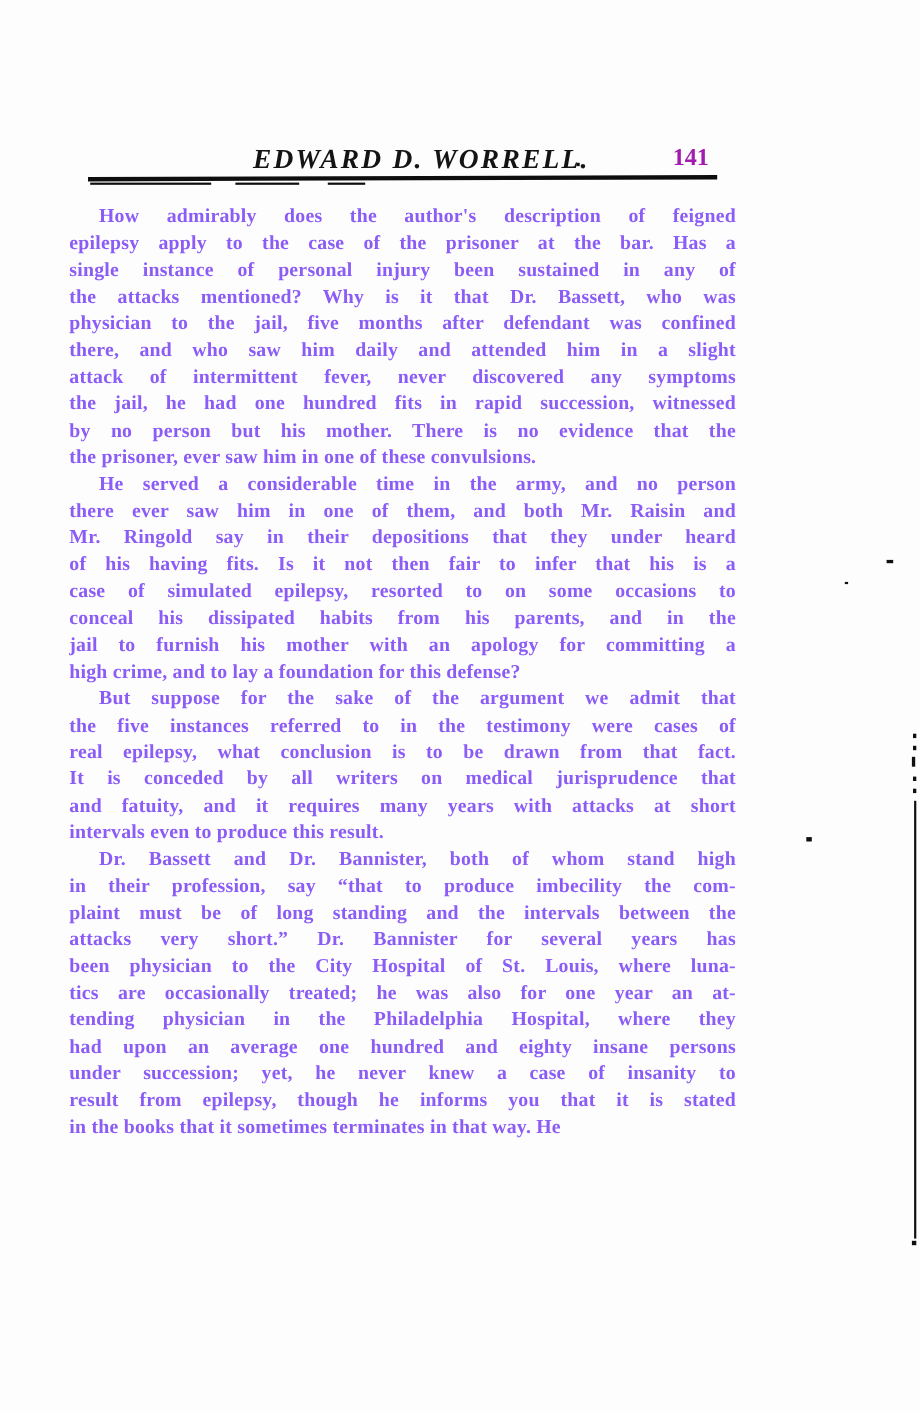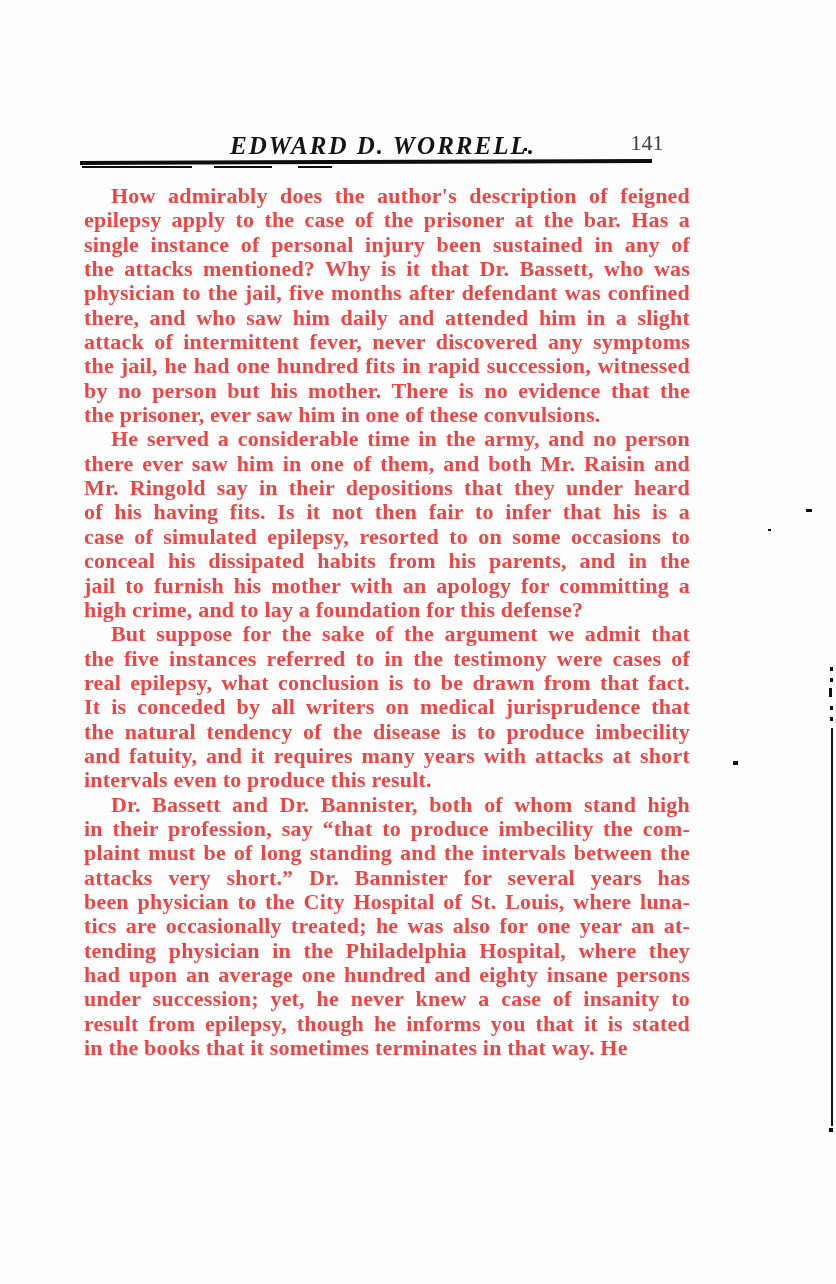--- a/index.html
+++ b/index.html
@@ -13,40 +13,40 @@
   }
   .running-title {
     position:absolute; top:132px; left:80px; width:606px;
     text-align:center;
     font-style:italic; font-weight:700; font-size:25px;
     letter-spacing:2px;
     color:#141414;
     white-space:nowrap;
   }
   .page-number {
-    position:absolute; top:130px; left:621px; width:52px;
+    position:absolute; top:130px; left:602px; width:52px;
     text-align:center;
-    font-weight:400; font-size:22px;
-    color:#404040;
+    font-weight:700; font-size:22px;
+    color:#a21caf;
   }
   .header-rule {
     position:absolute; left:80px; top:160px; width:572px; height:4px;
     background:#0e0e0e;
     transform:rotate(-0.18deg);
   }
   .rule-dash { position:absolute; height:2px; background:#0e0e0e; top:166px; }
   .rule-dash.d1 { left:82px;  width:110px; }
   .rule-dash.d2 { left:214px; width:58px; }
   .rule-dash.d3 { left:298px; width:34px; }
   .page-body {
-    position:absolute; left:84px; top:184px; width:606px;
-    font-size:22px; font-weight:700;
+    position:absolute; left:63px; top:184px; width:606px;
+    font-size:18px; font-weight:700;
     line-height:24.35px;
     letter-spacing:0.2px;
-    color:#ef4444;
+    color:#8b5cf6;
   }
   .paragraph { margin:0; }
   .line { text-align:justify; text-align-last:justify; }
   .line.para-first { text-indent:27px; }
   .line.para-last { text-align-last:left; }
   
   .artifact { position:absolute; background:#101010; }
   .a-title-dot { left:524px; top:148px;  width:3px; height:3px; }
   .a-dash1     { left:806px; top:509px;  width:6px; height:3px; }
   .a-dot2      { left:768px; top:529px;  width:3px; height:2px; }
@@ -94,21 +94,20 @@
         <div class="line">case of simulated epilepsy, resorted to on some occasions to</div>
         <div class="line">conceal his dissipated habits from his parents, and in the</div>
         <div class="line">jail to furnish his mother with an apology for committing a</div>
         <div class="line para-last">high crime, and to lay a foundation for this defense?</div>
       </div>
       <div class="paragraph">
         <div class="line para-first">But suppose for the sake of the argument we admit that</div>
         <div class="line">the five instances referred to in the testimony were cases of</div>
         <div class="line">real epilepsy, what conclusion is to be drawn from that fact.</div>
         <div class="line">It is conceded by all writers on medical jurisprudence that</div>
-        <div class="line">the natural tendency of the disease is to produce imbecility</div>
         <div class="line">and fatuity, and it requires many years with attacks at short</div>
         <div class="line para-last">intervals even to produce this result.</div>
       </div>
       <div class="paragraph">
         <div class="line para-first">Dr. Bassett and Dr. Bannister, both of whom stand high</div>
         <div class="line">in their profession, say “that to produce imbecility the com-</div>
         <div class="line">plaint must be of long standing and the intervals between the</div>
         <div class="line">attacks very short.” Dr. Bannister for several years has</div>
         <div class="line">been physician to the City Hospital of St. Louis, where luna-</div>
         <div class="line">tics are occasionally treated; he was also for one year an at-</div>

